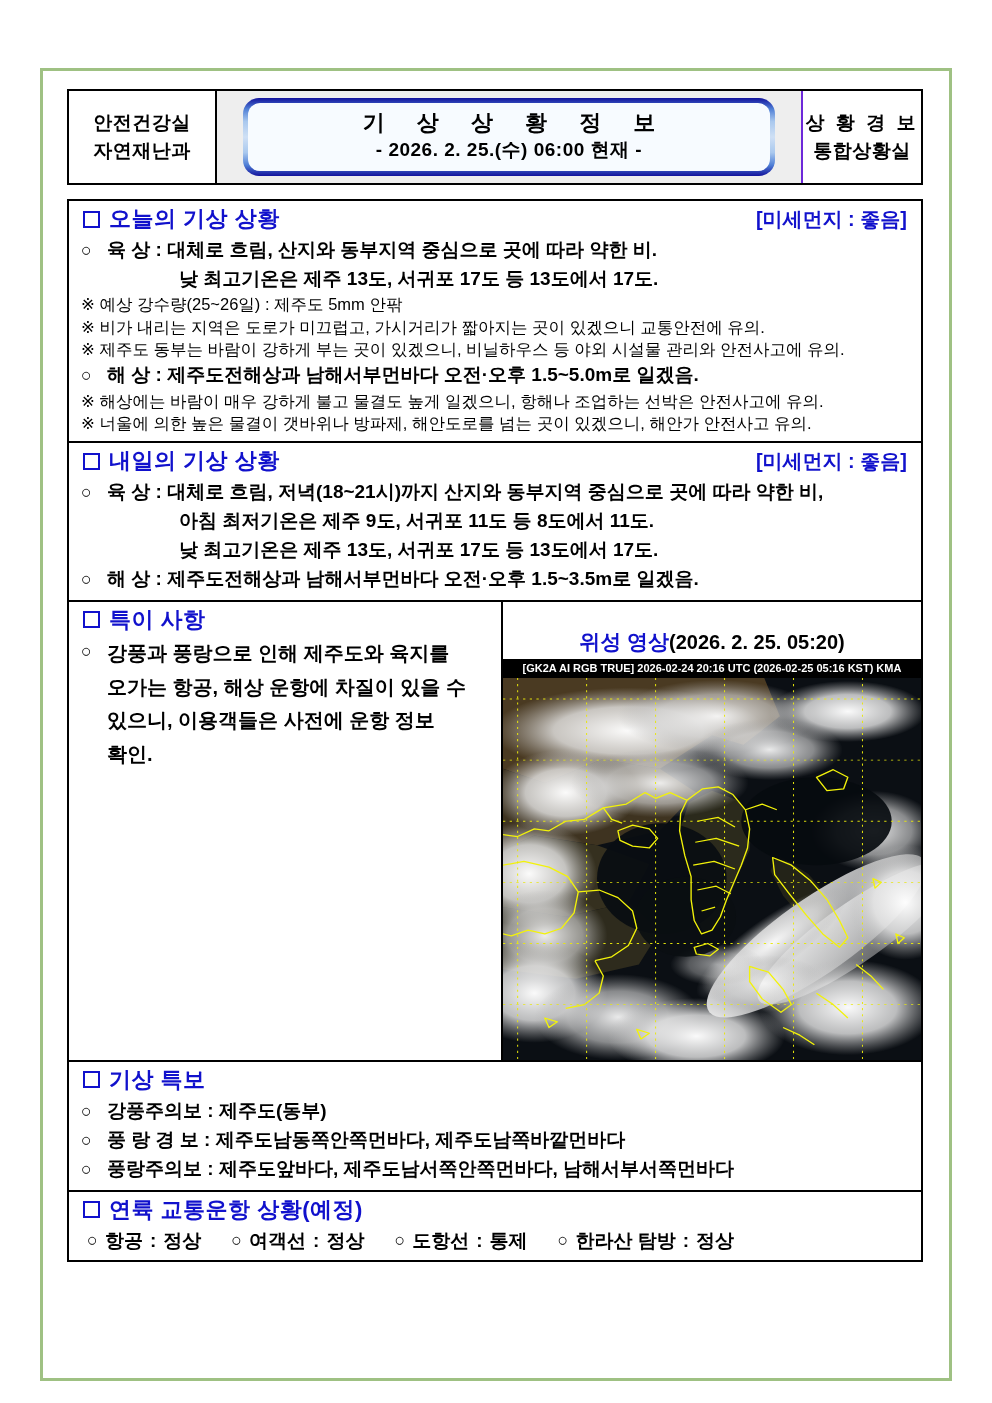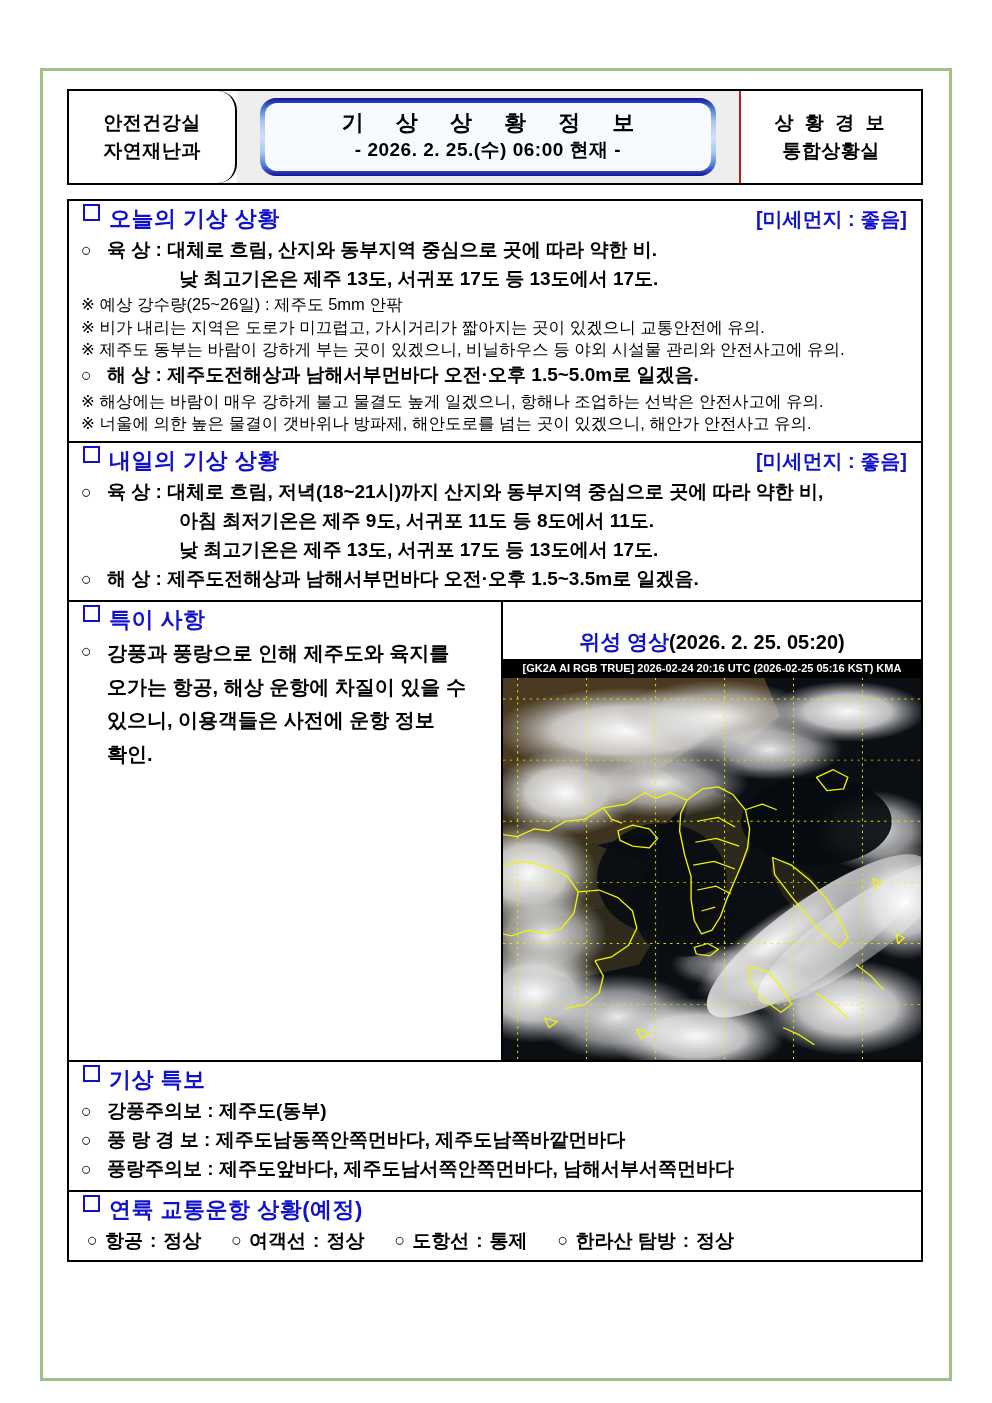--- a/index.html
+++ b/index.html
@@ -40,22 +40,22 @@
     flex-direction: column;
     align-items: center;
     justify-content: center;
     font-weight: bold;
     font-size: 19px;
     letter-spacing: 0.5px;
     line-height: 1.45;
     color: #000000;
     flex: 0 0 auto;
   }
-  .header-cell-left  { width: 168px; border-right: 2px solid #000; border-radius: 19px; }
-  .header-cell-right { width: 182px; border-left: 2px solid #b91c1c; }
+  .header-cell-left  { width: 148px; border-right: 2px solid #000; }
+  .header-cell-right { width: 120px; border-left: 2px solid #6d28d9; }
   .header-cell-right .line-sp { letter-spacing: 3px; }
 
   .header-cell-center {
     flex: 1 1 auto;
     background: #eeeeee;
     display: flex;
     align-items: center;
     justify-content: center;
     position: relative;
   }
@@ -108,21 +108,21 @@
     border-bottom: none;
   }
   .row { border-bottom: 2px solid #000000; }
 
   .sec-head {
     display: flex;
     align-items: center;
     justify-content: space-between;
     padding: 3px 14px 2px 14px;
   }
-  .sec-head-left { display: flex; align-items: flex-start; gap: 9px; }
+  .sec-head-left { display: flex; align-items: center; gap: 9px; }
   .chk {
     width: 17px; height: 17px;
     border: 2px solid #1111cc;
     flex: 0 0 auto;
   }
   .sec-title {
     font-size: 22px;
     font-weight: bold;
     color: #1111cc;
     letter-spacing: 0.5px;

